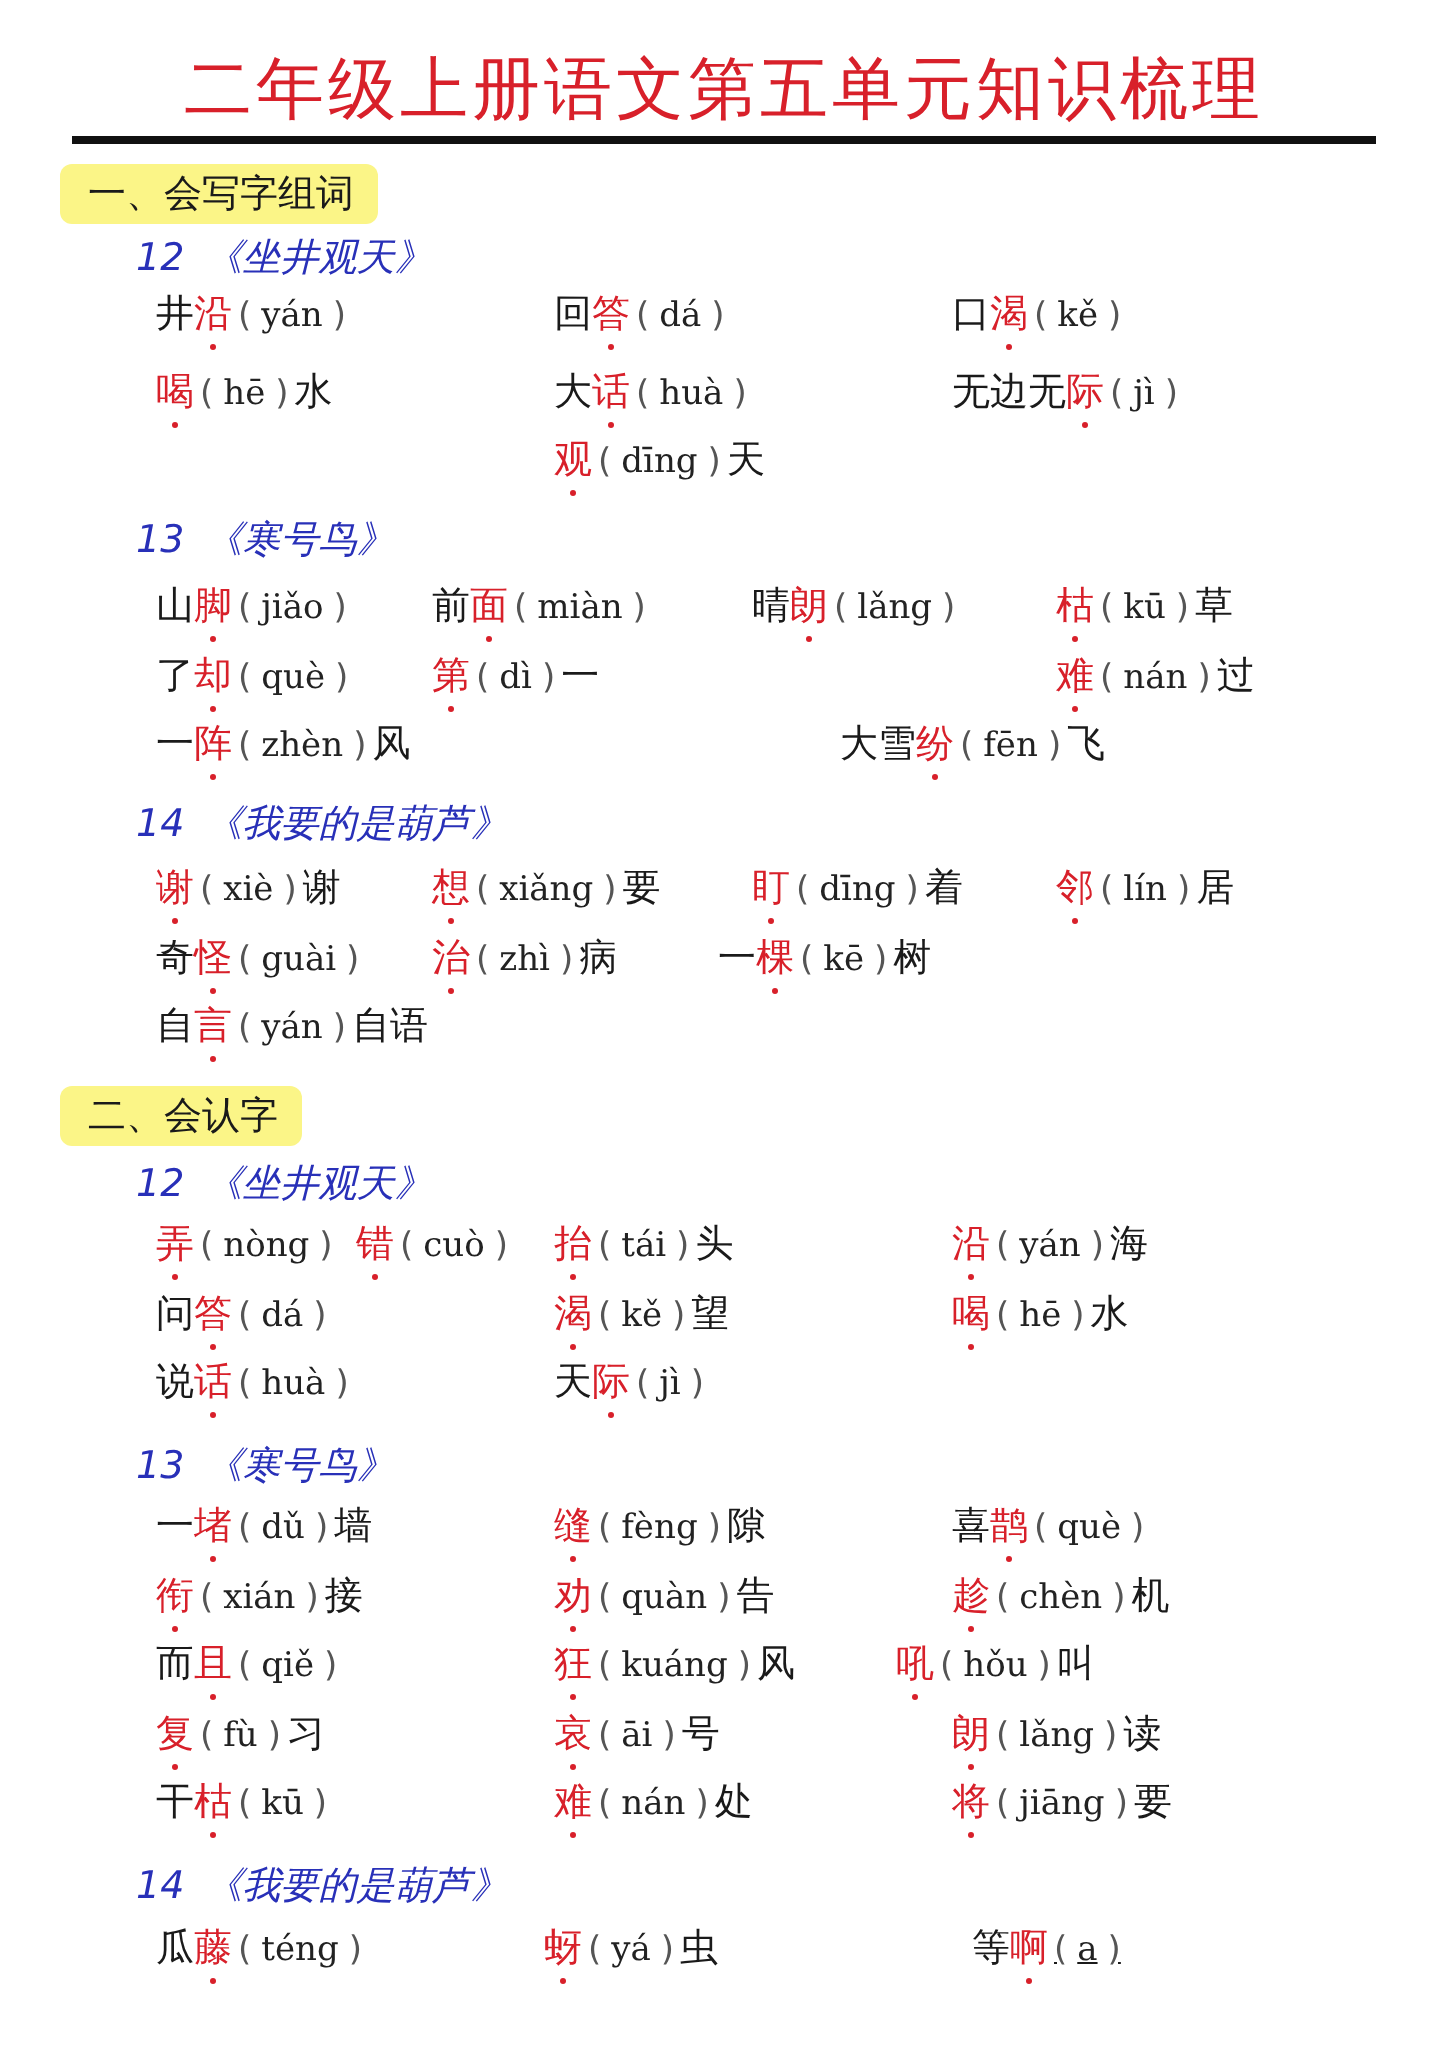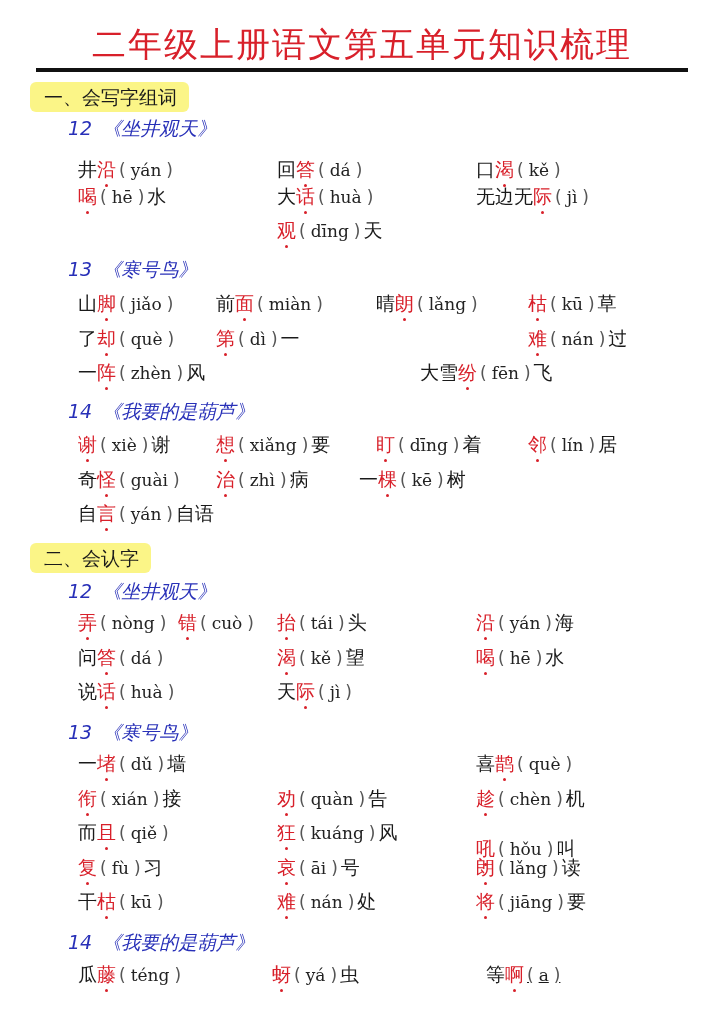--- a/index.html
+++ b/index.html
@@ -45,21 +45,21 @@
 </style>
 </head>
 <body>
 
 <div class="title">二年级上册语文第五单元知识梳理</div>
 <div class="rule"></div>
 
 <div id="content">
     <div class="section-head" style="top: 82px;">一、会写字组词</div>
     <div class="lesson" style="top: 116px;"><span class="num">12</span><span class="name">《坐井观天》</span></div>
-    <div class="row" style="top: 154px;">
+    <div class="row" style="top: 142px;">
       <span class="item" style="left: 78px;"><span class="hz">井</span><span class="hz hl">沿</span><span class="paren">(</span><span class="py">yán</span><span class="paren">)</span></span>
       <span class="item" style="left: 277px;"><span class="hz">回</span><span class="hz hl">答</span><span class="paren">(</span><span class="py">dá</span><span class="paren">)</span></span>
       <span class="item" style="left: 476px;"><span class="hz">口</span><span class="hz hl">渴</span><span class="paren">(</span><span class="py">kě</span><span class="paren">)</span></span>
     </div>
     <div class="row" style="top: 180.5px;">
       <span class="item" style="left: 78px;"><span class="hz hl">喝</span><span class="paren">(</span><span class="py">hē</span><span class="paren">)</span><span class="hz">水</span></span>
       <span class="item" style="left: 277px;"><span class="hz">大</span><span class="hz hl">话</span><span class="paren">(</span><span class="py">huà</span><span class="paren">)</span></span>
       <span class="item" style="left: 476px;"><span class="hz">无边无</span><span class="hz hl">际</span><span class="paren">(</span><span class="py">jì</span><span class="paren">)</span></span>
     </div>
     <div class="row" style="top: 215px;">
@@ -109,31 +109,32 @@
       <span class="item" style="left: 277px;"><span class="hz hl">渴</span><span class="paren">(</span><span class="py">kě</span><span class="paren">)</span><span class="hz">望</span></span>
       <span class="item" style="left: 476px;"><span class="hz hl">喝</span><span class="paren">(</span><span class="py">hē</span><span class="paren">)</span><span class="hz">水</span></span>
     </div>
     <div class="row" style="top: 676px;">
       <span class="item" style="left: 78px;"><span class="hz">说</span><span class="hz hl">话</span><span class="paren">(</span><span class="py">huà</span><span class="paren">)</span></span>
       <span class="item" style="left: 277px;"><span class="hz">天</span><span class="hz hl">际</span><span class="paren">(</span><span class="py">jì</span><span class="paren">)</span></span>
     </div>
     <div class="lesson" style="top: 720px;"><span class="num">13</span><span class="name">《寒号鸟》</span></div>
     <div class="row" style="top: 748px;">
       <span class="item" style="left: 78px;"><span class="hz">一</span><span class="hz hl">堵</span><span class="paren">(</span><span class="py">dǔ</span><span class="paren">)</span><span class="hz">墙</span></span>
+      <span class="item" style="left: 277px;"><span class="hz hl">缝</span><span class="paren">(</span><span class="py">fèng</span><span class="paren">)</span><span class="hz">隙</span></span>
       <span class="item" style="left: 476px;"><span class="hz">喜</span><span class="hz hl">鹊</span><span class="paren">(</span><span class="py">què</span><span class="paren">)</span></span>
     </div>
     <div class="row" style="top: 782.5px;">
       <span class="item" style="left: 78px;"><span class="hz hl">衔</span><span class="paren">(</span><span class="py">xián</span><span class="paren">)</span><span class="hz">接</span></span>
       <span class="item" style="left: 277px; text-align: right;"><span class="hz hl">劝</span><span class="paren">(</span><span class="py">quàn</span><span class="paren">)</span><span class="hz">告</span></span>
       <span class="item" style="left: 476px;"><span class="hz hl">趁</span><span class="paren">(</span><span class="py">chèn</span><span class="paren">)</span><span class="hz">机</span></span>
     </div>
     <div class="row" style="top: 817px; text-align: center;">
       <span class="item" style="left: 78px;"><span class="hz">而</span><span class="hz hl">且</span><span class="paren">(</span><span class="py">qiě</span><span class="paren">)</span></span>
       <span class="item" style="left: 277px;"><span class="hz hl">狂</span><span class="paren">(</span><span class="py">kuáng</span><span class="paren">)</span><span class="hz">风</span></span>
-      <span class="item" style="left: 476px; margin-top: 16px;"><span class="hz hl">吼</span><span class="paren">(</span><span class="py">hǒu</span><span class="paren">)</span><span class="hz">叫</span></span>
+      <span class="item" style="left: 448px;"><span class="hz hl">吼</span><span class="paren">(</span><span class="py">hǒu</span><span class="paren">)</span><span class="hz">叫</span></span>
     </div>
     <div class="row" style="top: 851.5px;">
       <span class="item" style="left: 78px;"><span class="hz hl">复</span><span class="paren">(</span><span class="py">fù</span><span class="paren">)</span><span class="hz">习</span></span>
       <span class="item" style="left: 277px;"><span class="hz hl">哀</span><span class="paren">(</span><span class="py">āi</span><span class="paren">)</span><span class="hz">号</span></span>
       <span class="item" style="left: 476px;"><span class="hz hl">朗</span><span class="paren">(</span><span class="py">lǎng</span><span class="paren">)</span><span class="hz">读</span></span>
     </div>
     <div class="row" style="top: 886px;">
       <span class="item" style="left: 78px;"><span class="hz">干</span><span class="hz hl">枯</span><span class="paren">(</span><span class="py">kū</span><span class="paren">)</span></span>
       <span class="item" style="left: 277px;"><span class="hz hl">难</span><span class="paren">(</span><span class="py">nán</span><span class="paren">)</span><span class="hz">处</span></span>
       <span class="item" style="left: 476px;"><span class="hz hl">将</span><span class="paren">(</span><span class="py">jiāng</span><span class="paren">)</span><span class="hz">要</span></span>

